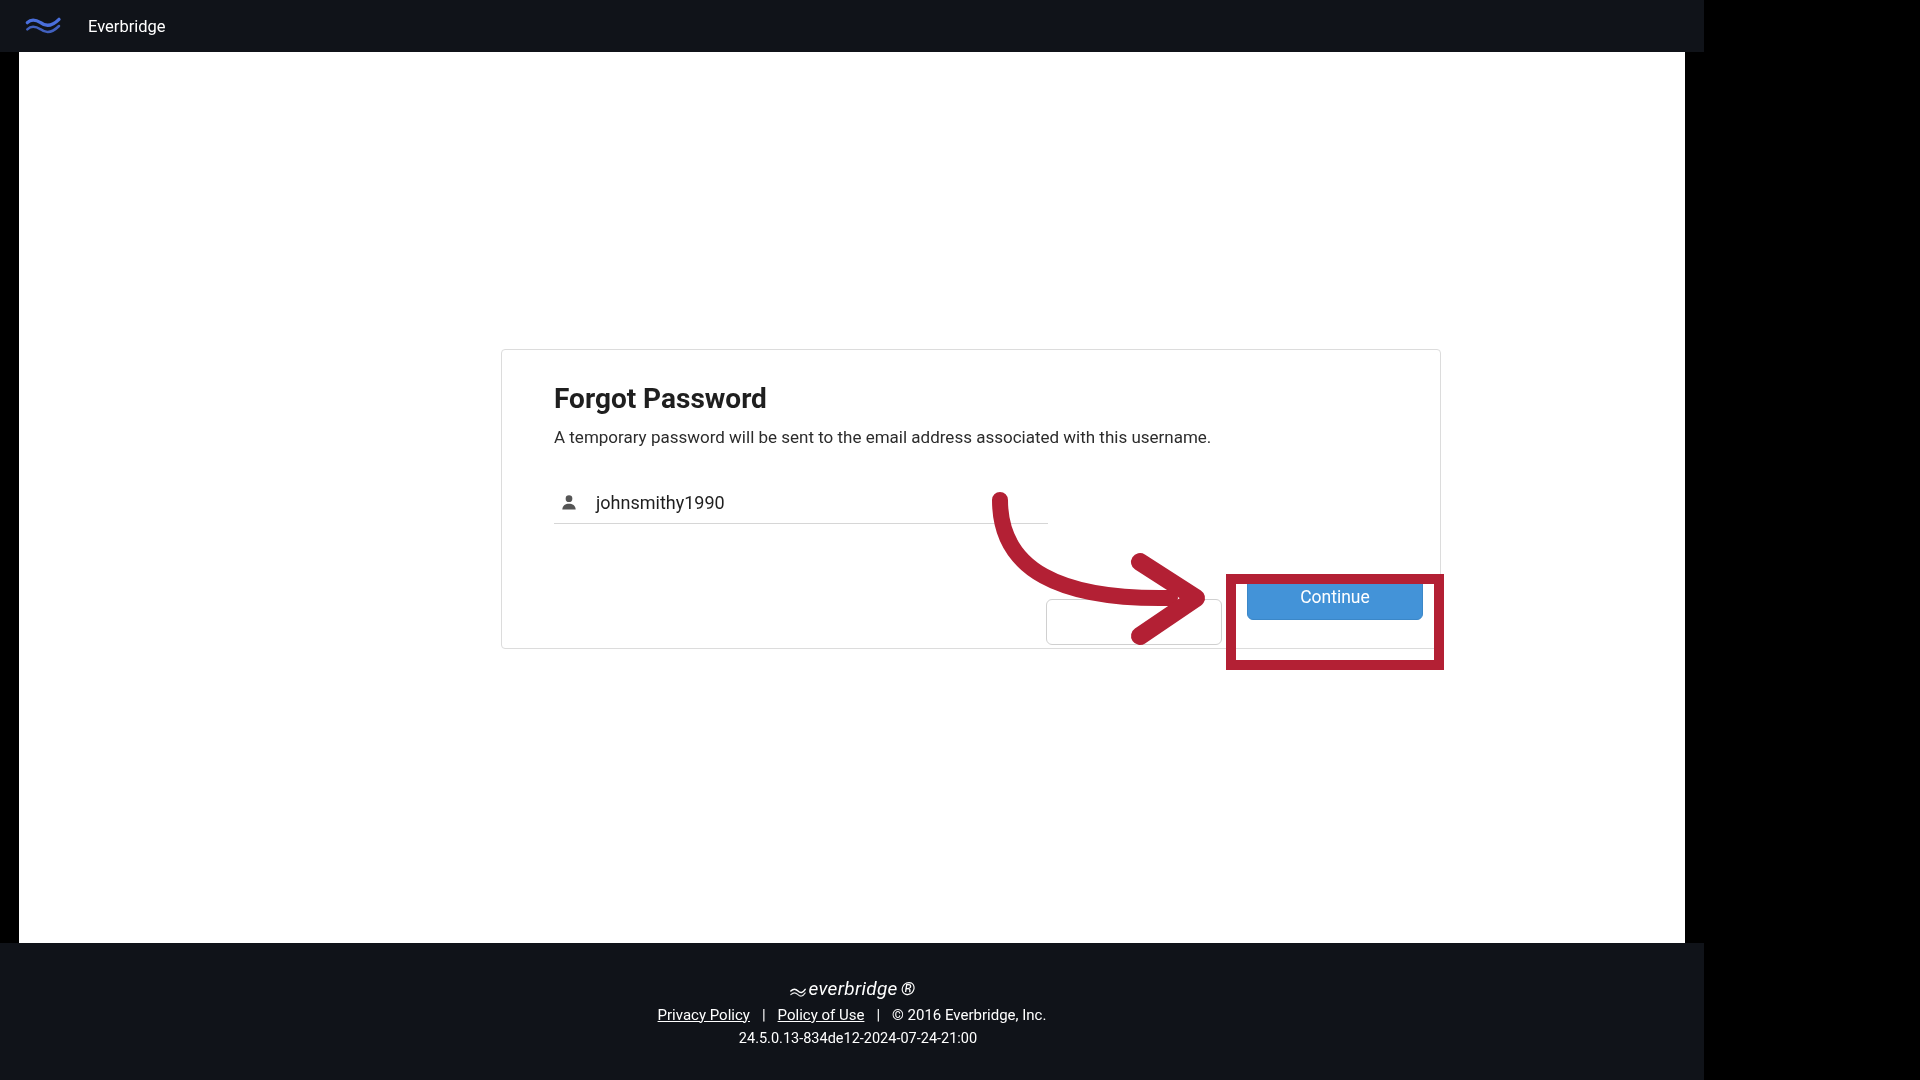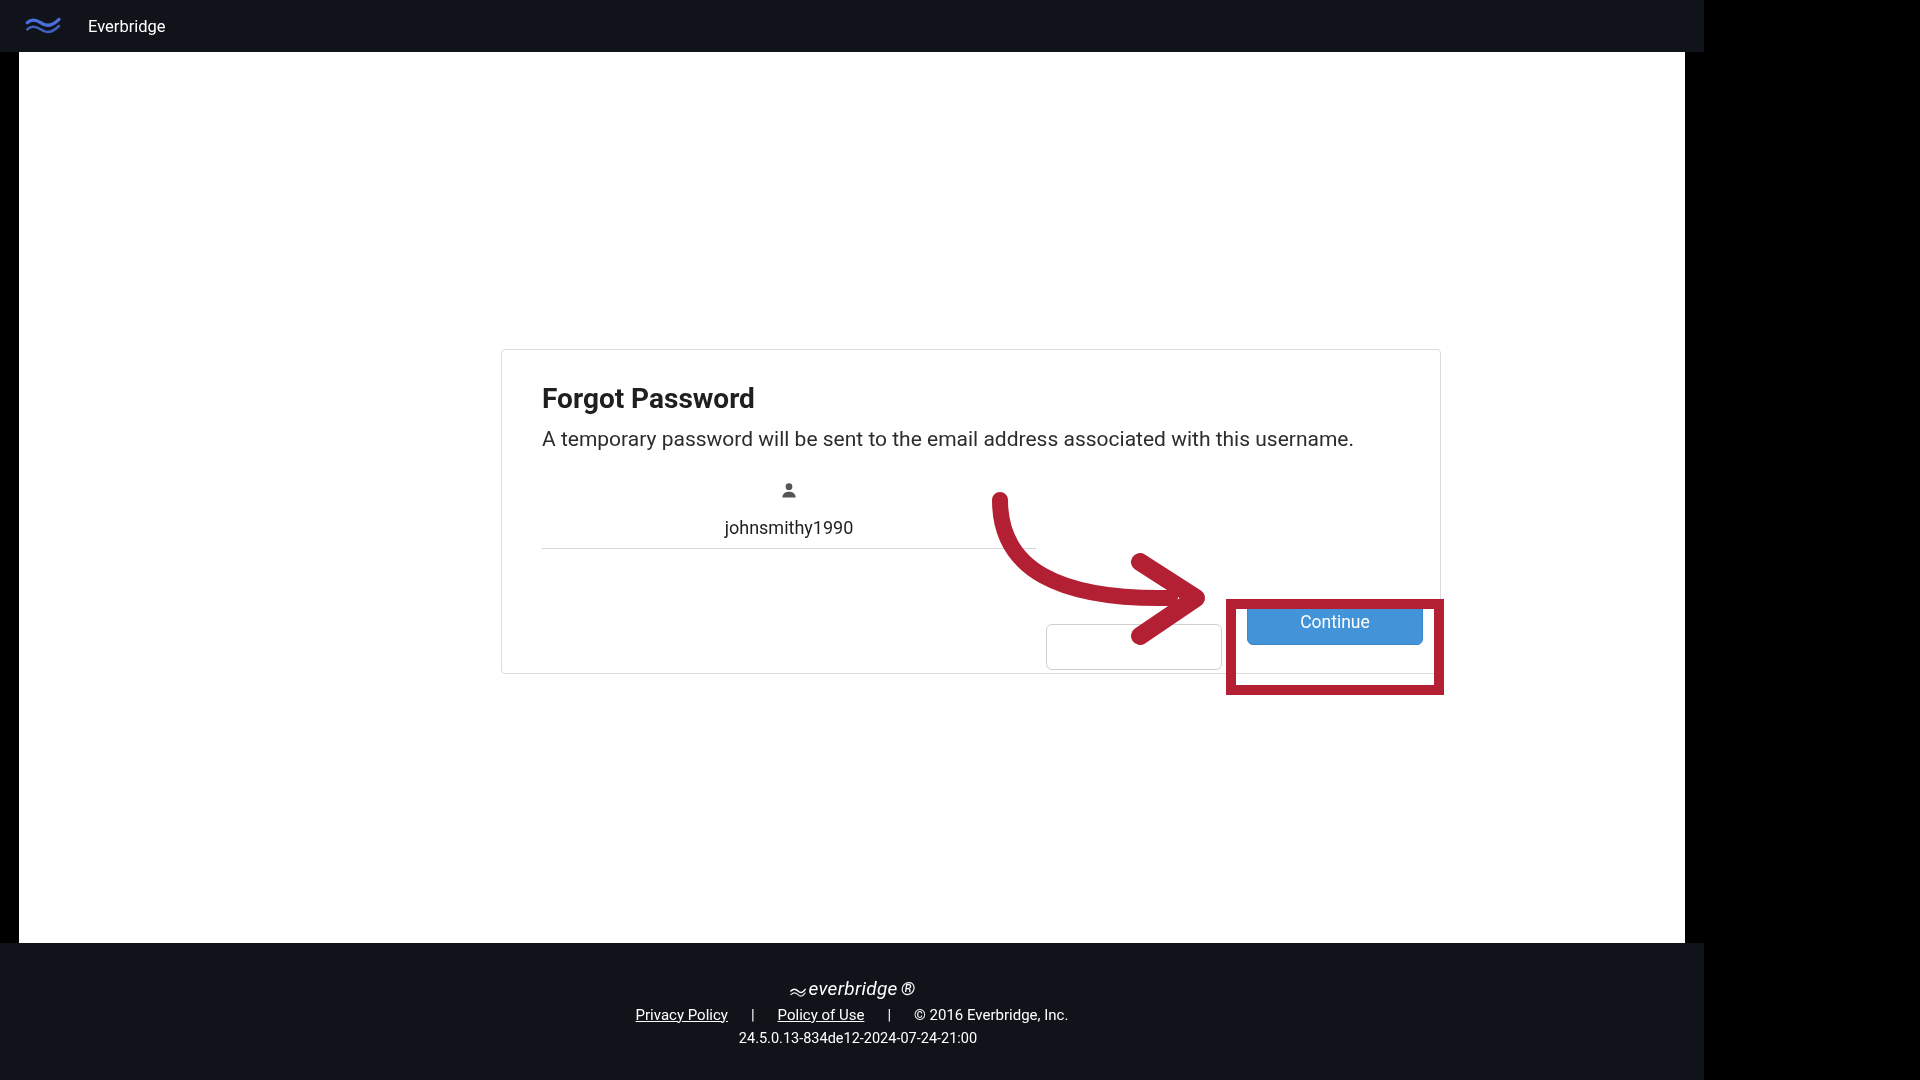--- a/index.html
+++ b/index.html
@@ -50,43 +50,42 @@
       background: #fff;
     }
     .card {
       position: absolute;
       left: 501px;
       top: 349px;
       width: 940px;
       background: #fff;
       border: 1px solid #dcdcdc;
       border-radius: 4px;
-      padding: 32px 40px 0 40px;
+      padding: 32px 40px 0 52px;
       box-shadow: 0 0 0 rgba(0,0,0,0);
     }
     .card-title {
       font-size: 28px;
       font-weight: 700;
       color: #1f1f1f;
       margin-bottom: 12px;
     }
     .card-description {
-      font-size: 21px;
+      font-size: 17px;
       color: #2c2c2c;
-      margin-bottom: 28px;
+      margin-bottom: 44px;
     }
     .username-row {
       display: flex;
       align-items: center;
       gap: 16px;
       padding: 0 4px 10px 4px;
       border-bottom: 1px solid #d6d6d6;
       width: 494px;
       margin-bottom: 50px;
-      flex-direction: column;
     }
     .user-icon {
       width: 22px;
       height: 22px;
       color: #555;
       display: flex;
       align-items: center;
       justify-content: center;
     }
     .username-text {
@@ -160,21 +159,21 @@
       font-weight: 400;
       letter-spacing: 0.3px;
     }
     .footer-logo-mark {
       width: 18px;
       height: 14px;
     }
     .footer-links {
       font-size: 15px;
       display: flex;
-      gap: 15px;
+      gap: 4px;
       align-items: center;
     }
     .footer-links a {
       color: #fff;
       text-decoration: underline;
     }
     .footer-sep {
       margin: 0 8px;
     }
     .footer-version {

